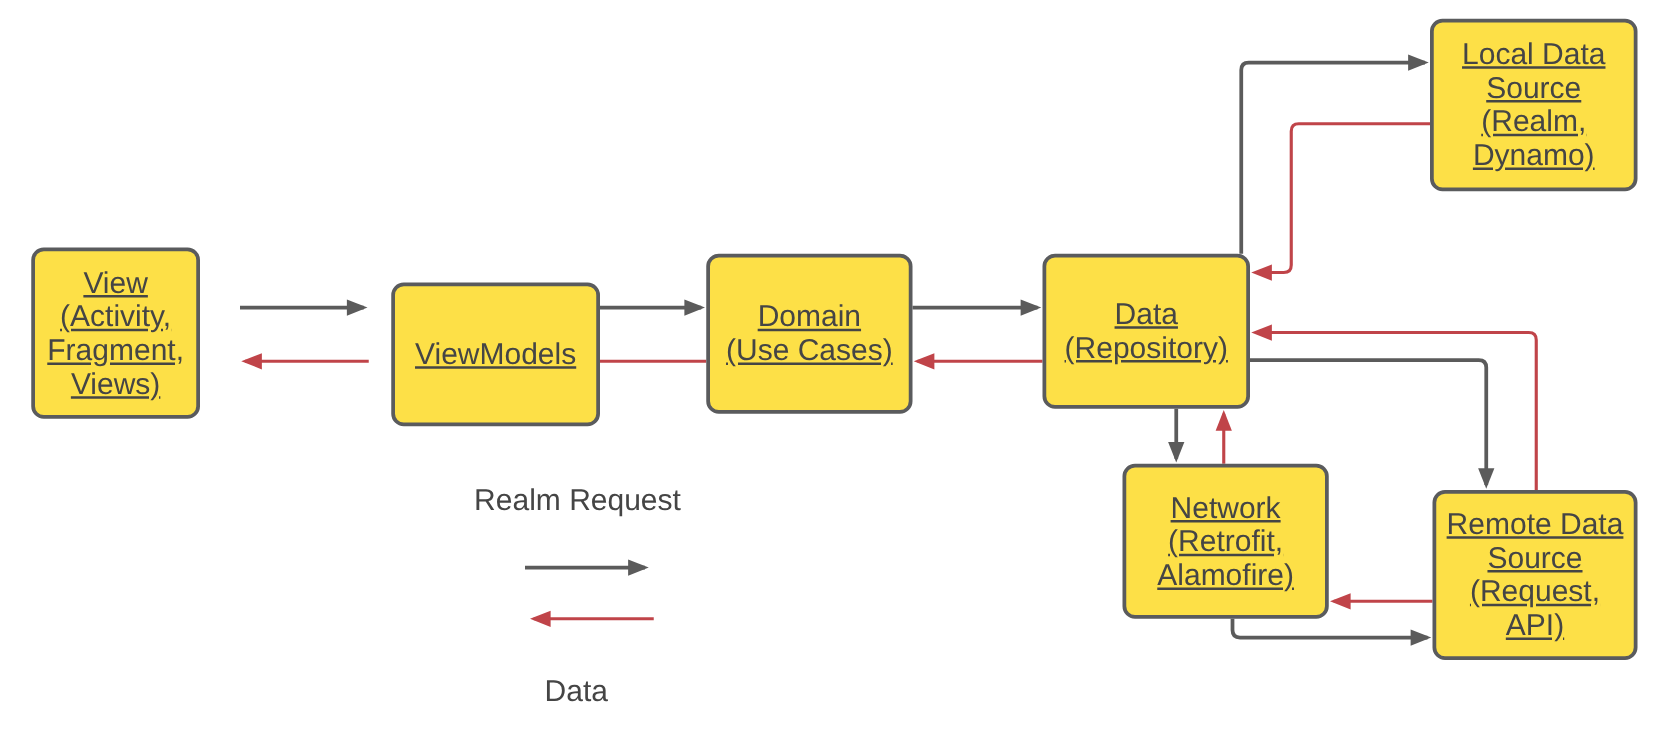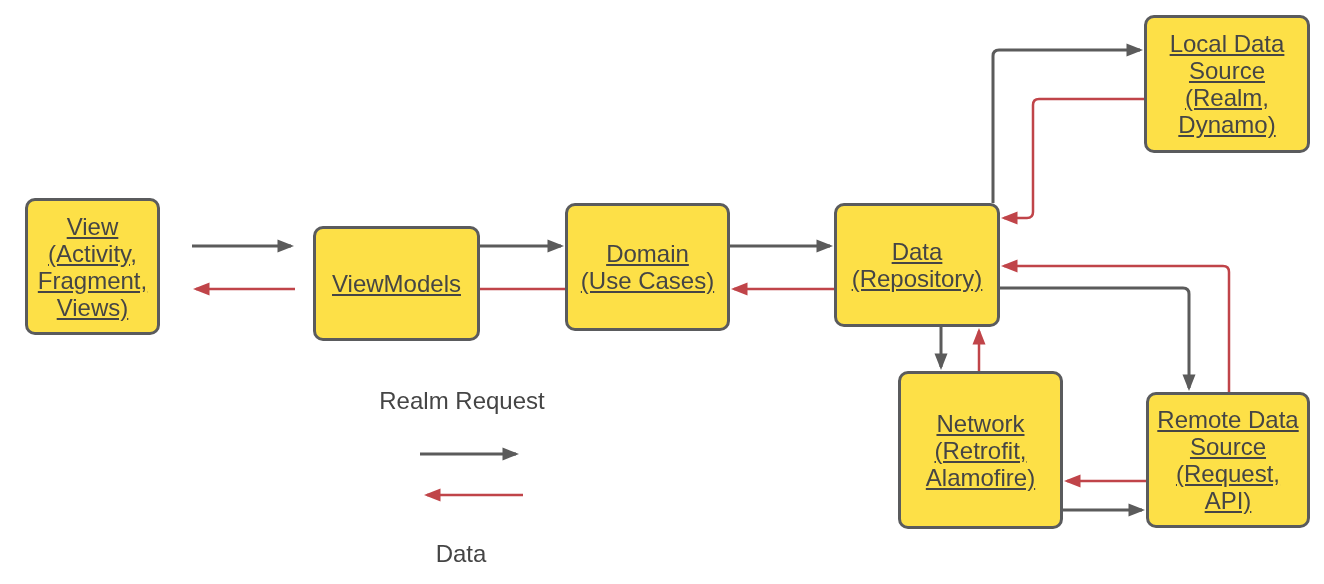--- a/index.html
+++ b/index.html
@@ -102,21 +102,21 @@
 (Repository)</span>
   </div>
 
   <div class="node" style="left:1144px; top:15px; width:166px; height:138px;">
     <span class="label">Local Data
 Source
 (Realm,
 Dynamo)</span>
   </div>
 
-  <div class="node" style="left:898px; top:371px; width:165px; height:158px;">
+  <div class="node" style="left:898px; top:371px; width:165px; height:124px;">
     <span class="label">Network
 (Retrofit,
 Alamofire)</span>
   </div>
 
   <div class="node" style="left:1146px; top:392px; width:164px; height:136px;">
     <span class="label">Remote Data
 Source
 (Request,
 API)</span>

